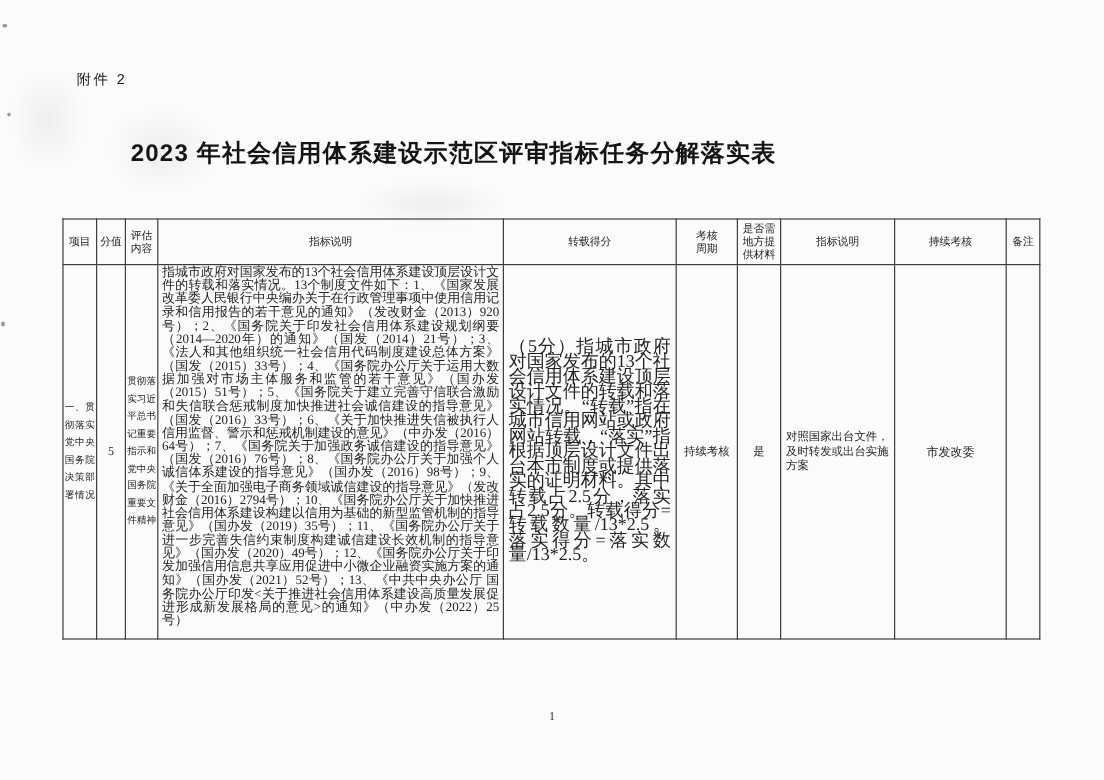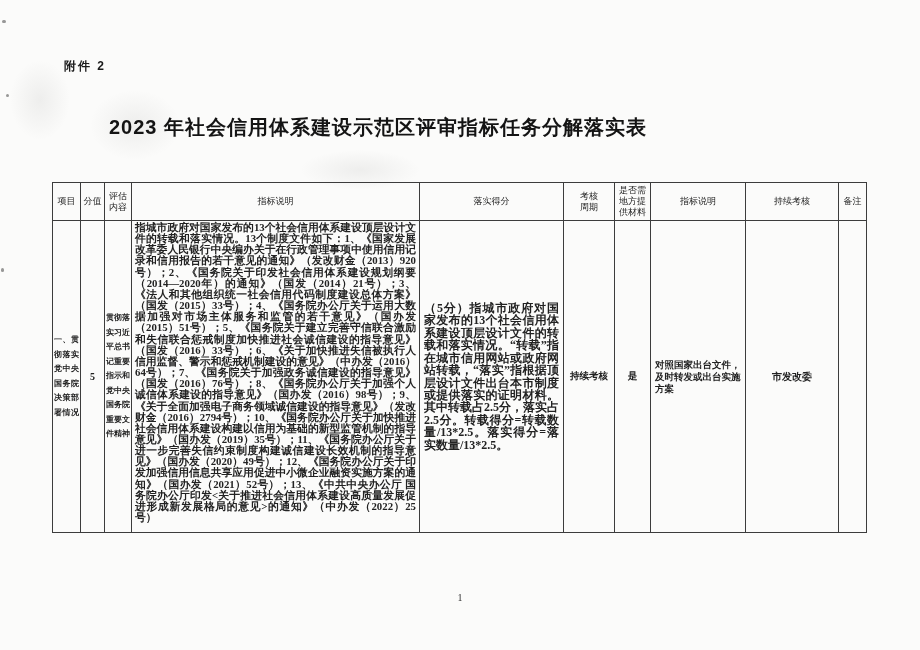--- a/index.html
+++ b/index.html
@@ -20,21 +20,21 @@
   .scan-speck {
     position: absolute;
     background: rgba(70,70,70,0.55);
     border-radius: 2px;
     pointer-events: none;
   }
   .attachment-label {
     position: absolute;
     left: 64px; top: 58px;
     font-family: "Liberation Sans", sans-serif;
-    font-weight: bold;
+    font-weight: normal;
     font-size: 12px;
     letter-spacing: 2px;
     color: #1a1a1a;
   }
   .doc-title {
     position: absolute;
     left: 0; top: 114px;
     width: 756px;
     text-align: center;
     font-family: "Liberation Sans", sans-serif;
@@ -58,41 +58,41 @@
     text-align: center;
     overflow: hidden;
   }
   .review-table th {
     height: 38px;
     font-size: 9px;
     line-height: 11px;
     padding: 1px;
   }
   th.th-cycle { padding: 1px 15px; }
-  .review-table td { height: 312px; font-weight: bold; }
+  .review-table td { height: 312px; }
   td.cell-project, td.cell-eval-content {
     font-size: 8px;
     line-height: 14.5px;
     padding: 0 1px;
     text-align: justify;
     text-align-last: justify;
     margin-left: 24px;
   }
   td.cell-score { font-size: 10px; }
   td.cell-indicator {
     vertical-align: top;
     text-align: justify;
     font-size: 10.8px;
     line-height: 11.15px;
     padding: 1px 3px 0 3px;
     letter-spacing: 0;
   }
   td.cell-scoring {
     text-align: justify;
-    font-size: 12px;
+    font-size: 15px;
     line-height: 12.4px;
     padding: 2px 4px;
   }
   td.cell-cycle, td.cell-materials { font-size: 9.5px; }
   td.cell-path {
     text-align: left;
     font-size: 9.5px;
     line-height: 12px;
     padding: 15px 4px;
   }
@@ -132,21 +132,21 @@
       <col style="width:95px">
       <col style="width:93px">
       <col style="width:28px">
   </colgroup>
   <thead>
     <tr>
       <th>项目</th>
       <th>分值</th>
       <th>评估内容</th>
       <th>指标说明</th>
-      <th>落实得分</th>
+      <th>转载得分</th>
       <th class="th-cycle">考核周期</th>
       <th>是否需地方提供材料</th>
       <th>指标说明</th>
       <th>持续考核</th>
       <th>备注</th>
     </tr>
   </thead>
   <tbody>
     <tr>
       <td class="cell-project">一、贯彻落实党中央国务院决策部署情况</td>

